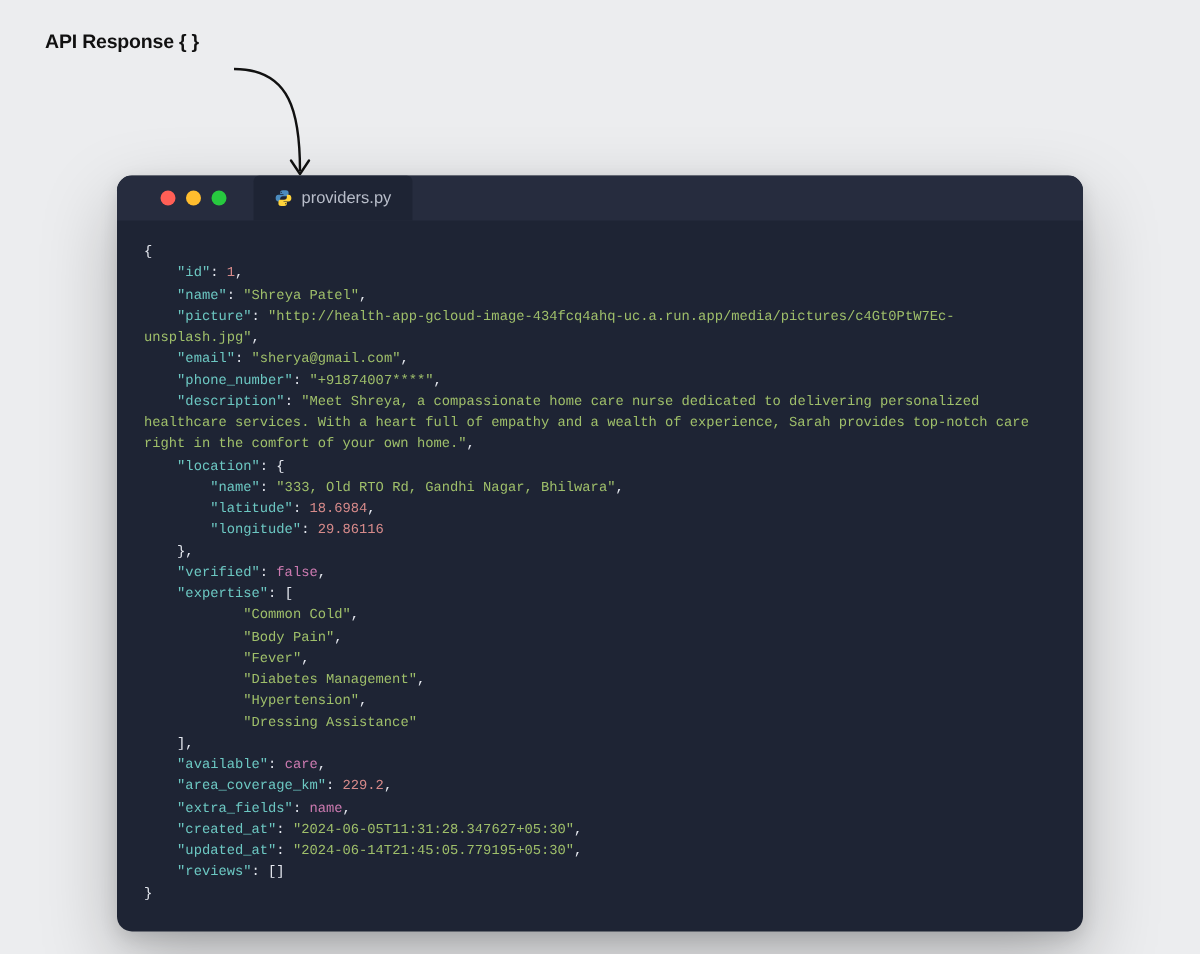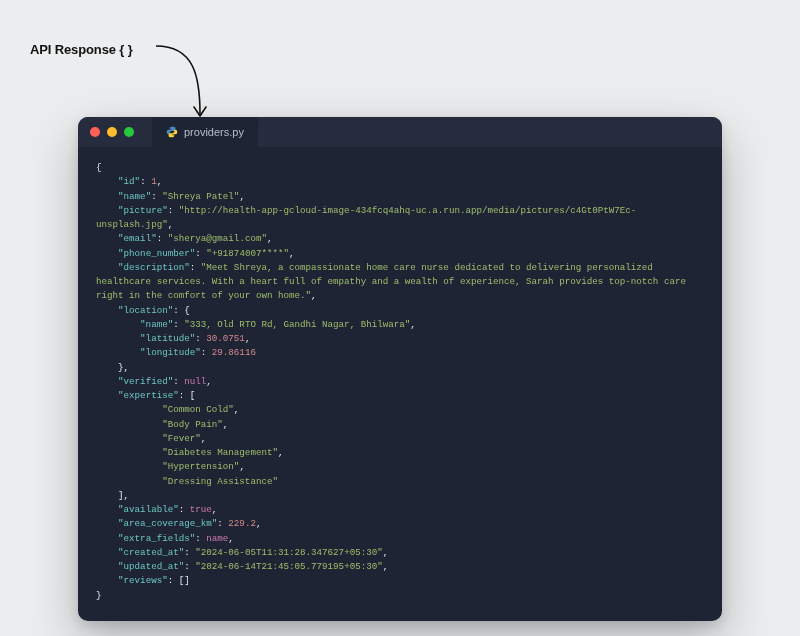--- a/index.html
+++ b/index.html
@@ -6,21 +6,21 @@
   body {
     width: 800px;
     height: 636px;
     background: #ecedef;
     font-family: -apple-system, BlinkMacSystemFont, "Segoe UI", sans-serif;
     position: relative;
     overflow: hidden;
   }
   .label {
     position: absolute;
-    top: 42px;
+    top: 20px;
     left: 30px;
     font-size: 13px;
     font-weight: 600;
     color: #111;
     letter-spacing: -0.01em;
   }
   .arrow {
     position: absolute;
     top: 40px;
     left: 150px;
@@ -36,21 +36,21 @@
     background: #1e2434;
     border-radius: 10px;
     box-shadow: 0 20px 50px rgba(0,0,0,0.25), 0 4px 12px rgba(0,0,0,0.12);
     overflow: hidden;
   }
   .titlebar {
     height: 30px;
     background: #262c3e;
     display: flex;
     align-items: center;
-    padding: 0 12px;
+    padding: 0 29px;
     gap: 8px;
   }
   .traffic {
     display: flex;
     gap: 7px;
   }
   .dot {
     width: 10px;
     height: 10px;
     border-radius: 50%;
@@ -123,32 +123,32 @@
 
   <div class="code"><span class="p">{</span>
 <span>    </span><span class="k">"id"</span><span class="p">: </span><span class="n">1</span><span class="p">,</span>
 <span>    </span><span class="k">"name"</span><span class="p">: </span><span class="s">"Shreya Patel"</span><span class="p">,</span>
 <span>    </span><span class="k">"picture"</span><span class="p">: </span><span class="s">"http://health-app-gcloud-image-434fcq4ahq-uc.a.run.app/media/pictures/c4Gt0PtW7Ec-unsplash.jpg"</span><span class="p">,</span>
 <span>    </span><span class="k">"email"</span><span class="p">: </span><span class="s">"sherya@gmail.com"</span><span class="p">,</span>
 <span>    </span><span class="k">"phone_number"</span><span class="p">: </span><span class="s">"+91874007****"</span><span class="p">,</span>
 <span>    </span><span class="k">"description"</span><span class="p">: </span><span class="s">"Meet Shreya, a compassionate home care nurse dedicated to delivering personalized healthcare services. With a heart full of empathy and a wealth of experience, Sarah provides top-notch care right in the comfort of your own home."</span><span class="p">,</span>
 <span>    </span><span class="k">"location"</span><span class="p">: </span><span class="p">{</span>
 <span>        </span><span class="k">"name"</span><span class="p">: </span><span class="s">"333, Old RTO Rd, Gandhi Nagar, Bhilwara"</span><span class="p">,</span>
-<span>        </span><span class="k">"latitude"</span><span class="p">: </span><span class="n">30.0751</span><span class="p">,</span>
+<span>        </span><span class="k">"latitude"</span><span class="p">: </span><span class="n">18.6984</span><span class="p">,</span>
 <span>        </span><span class="k">"longitude"</span><span class="p">: </span><span class="n">29.86116</span>
 <span>    </span><span class="p">}</span><span class="p">,</span>
-<span>    </span><span class="k">"verified"</span><span class="p">: </span><span class="kw">null</span><span class="p">,</span>
+<span>    </span><span class="k">"verified"</span><span class="p">: </span><span class="kw">false</span><span class="p">,</span>
 <span>    </span><span class="k">"expertise"</span><span class="p">: </span><span class="p">[</span>
 <span>            </span><span class="s">"Common Cold"</span><span class="p">,</span>
 <span>            </span><span class="s">"Body Pain"</span><span class="p">,</span>
 <span>            </span><span class="s">"Fever"</span><span class="p">,</span>
 <span>            </span><span class="s">"Diabetes Management"</span><span class="p">,</span>
 <span>            </span><span class="s">"Hypertension"</span><span class="p">,</span>
 <span>            </span><span class="s">"Dressing Assistance"</span>
 <span>    </span><span class="p">]</span><span class="p">,</span>
-<span>    </span><span class="k">"available"</span><span class="p">: </span><span class="kw">true</span><span class="p">,</span>
+<span>    </span><span class="k">"available"</span><span class="p">: </span><span class="kw">care</span><span class="p">,</span>
 <span>    </span><span class="k">"area_coverage_km"</span><span class="p">: </span><span class="n">229.2</span><span class="p">,</span>
 <span>    </span><span class="k">"extra_fields"</span><span class="p">: </span><span class="kw">name</span><span class="p">,</span>
 <span>    </span><span class="k">"created_at"</span><span class="p">: </span><span class="s">"2024-06-05T11:31:28.347627+05:30"</span><span class="p">,</span>
 <span>    </span><span class="k">"updated_at"</span><span class="p">: </span><span class="s">"2024-06-14T21:45:05.779195+05:30"</span><span class="p">,</span>
 <span>    </span><span class="k">"reviews"</span><span class="p">: </span><span class="p">[</span><span class="p">]</span>
 <span class="p">}</span></div>
 </div>
 
 </body></html>

